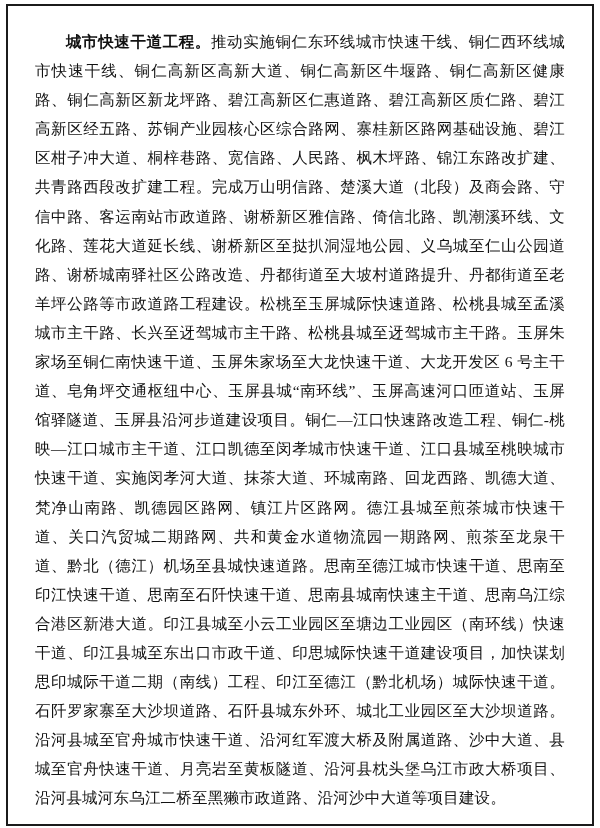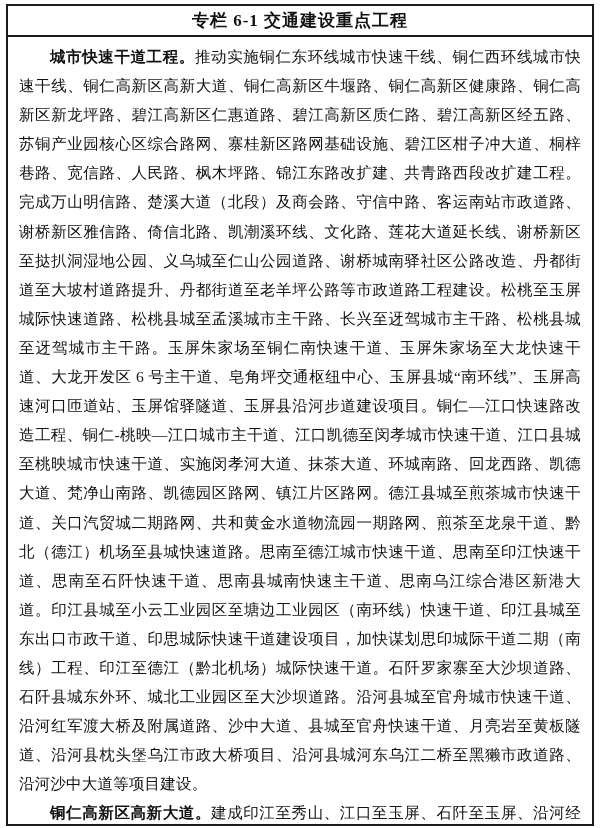--- a/index.html
+++ b/index.html
@@ -41,31 +41,30 @@
   }
   .panel-body {
     padding: 5px 11px 0 11px;
     font-size: 15.5px;
     line-height: 29.1px;
     text-align: justify;
     text-justify: inter-character;
     letter-spacing: 0.2px;
   }
   .panel-body p {
-    margin: 0;
+    margin: 16px;
     text-indent: 2em;
   }
   .para-heading {
     font-weight: bold;
   }
 </style>
 </head>
 <body>
 
 <div class="page">
   <div class="panel">
-    <div class="panel-title">专栏 6-1  交通建设重点工程</div>
     <div class="panel-body">
       <p><span class="para-heading">城市快速干道工程。</span><span>推动实施铜仁东环线城市快速干线、铜仁西环线城市快速干线、铜仁高新区高新大道、铜仁高新区牛堰路、铜仁高新区健康路、铜仁高新区新龙坪路、碧江高新区仁惠道路、碧江高新区质仁路、碧江高新区经五路、苏铜产业园核心区综合路网、寨桂新区路网基础设施、碧江区柑子冲大道、桐梓巷路、宽信路、人民路、枫木坪路、锦江东路改扩建、共青路西段改扩建工程。完成万山明信路、楚溪大道（北段）及商会路、守信中路、客运南站市政道路、谢桥新区雅信路、倚信北路、凯潮溪环线、文化路、莲花大道延长线、谢桥新区至挞扒洞湿地公园、义乌城至仁山公园道路、谢桥城南驿社区公路改造、丹都街道至大坡村道路提升、丹都街道至老羊坪公路等市政道路工程建设。松桃至玉屏城际快速道路、松桃县城至孟溪城市主干路、长兴至迓驾城市主干路、松桃县城至迓驾城市主干路。玉屏朱家场至铜仁南快速干道、玉屏朱家场至大龙快速干道、大龙开发区 6 号主干道、皂角坪交通枢纽中心、玉屏县城“南环线”、玉屏高速河口匝道站、玉屏馆驿隧道、玉屏县沿河步道建设项目。铜仁—江口快速路改造工程、铜仁-桃映—江口城市主干道、江口凯德至闵孝城市快速干道、江口县城至桃映城市快速干道、实施闵孝河大道、抹茶大道、环城南路、回龙西路、凯德大道、梵净山南路、凯德园区路网、镇江片区路网。德江县城至煎茶城市快速干道、关口汽贸城二期路网、共和黄金水道物流园一期路网、煎茶至龙泉干道、黔北（德江）机场至县城快速道路。思南至德江城市快速干道、思南至印江快速干道、思南至石阡快速干道、思南县城南快速主干道、思南乌江综合港区新港大道。印江县城至小云工业园区至塘边工业园区（南环线）快速干道、印江县城至东出口市政干道、印思城际快速干道建设项目，加快谋划思印城际干道二期（南线）工程、印江至德江（黔北机场）城际快速干道。石阡罗家寨至大沙坝道路、石阡县城东外环、城北工业园区至大沙坝道路。沿河县城至官舟城市快速干道、沿河红军渡大桥及附属道路、沙中大道、县城至官舟快速干道、月亮岩至黄板隧道、沿河县枕头堡乌江市政大桥项目、沿河县城河东乌江二桥至黑獭市政道路、沿河沙中大道等项目建设。</span></p>
       <p><span class="para-heading">铜仁高新区高新大道。</span><span>建成印江至秀山、江口至玉屏、石阡至玉屏、沿河经印江至松桃、湄潭至石阡、德江至余庆高速公路；启动铜仁环城前期工作，力争开</span></p>
     </div>
   </div>
 </div>
 
 </body></html>

